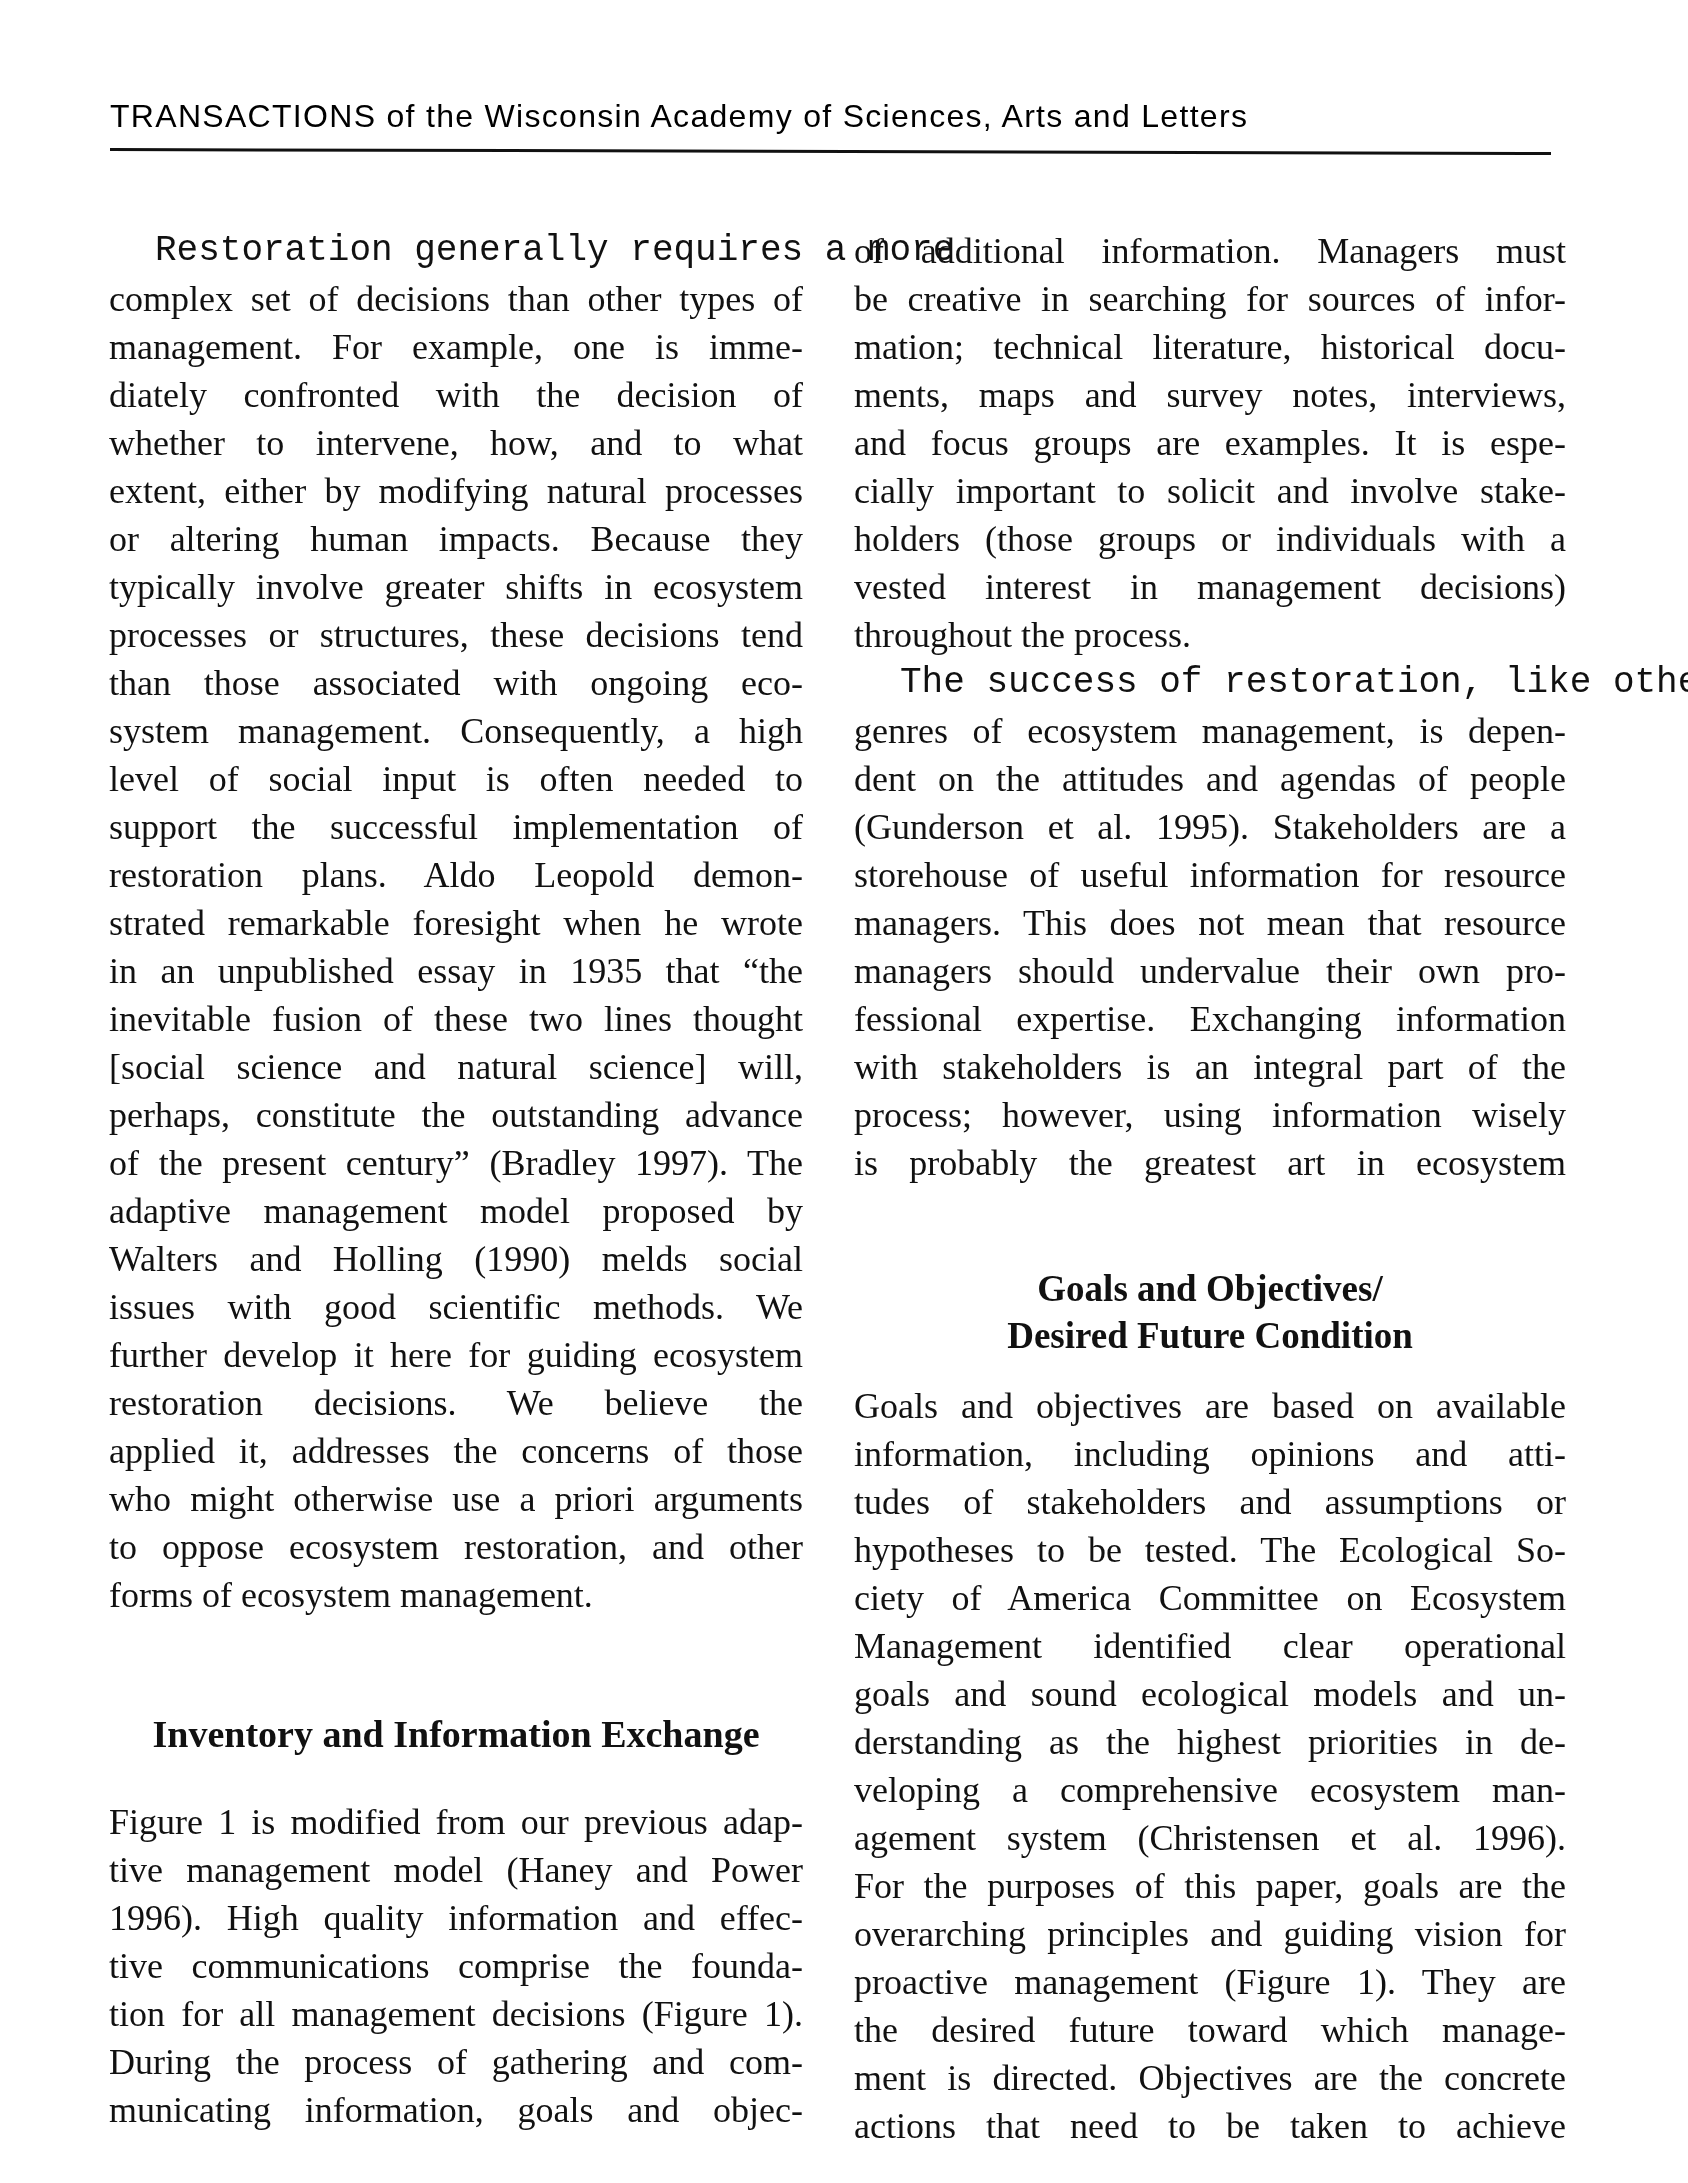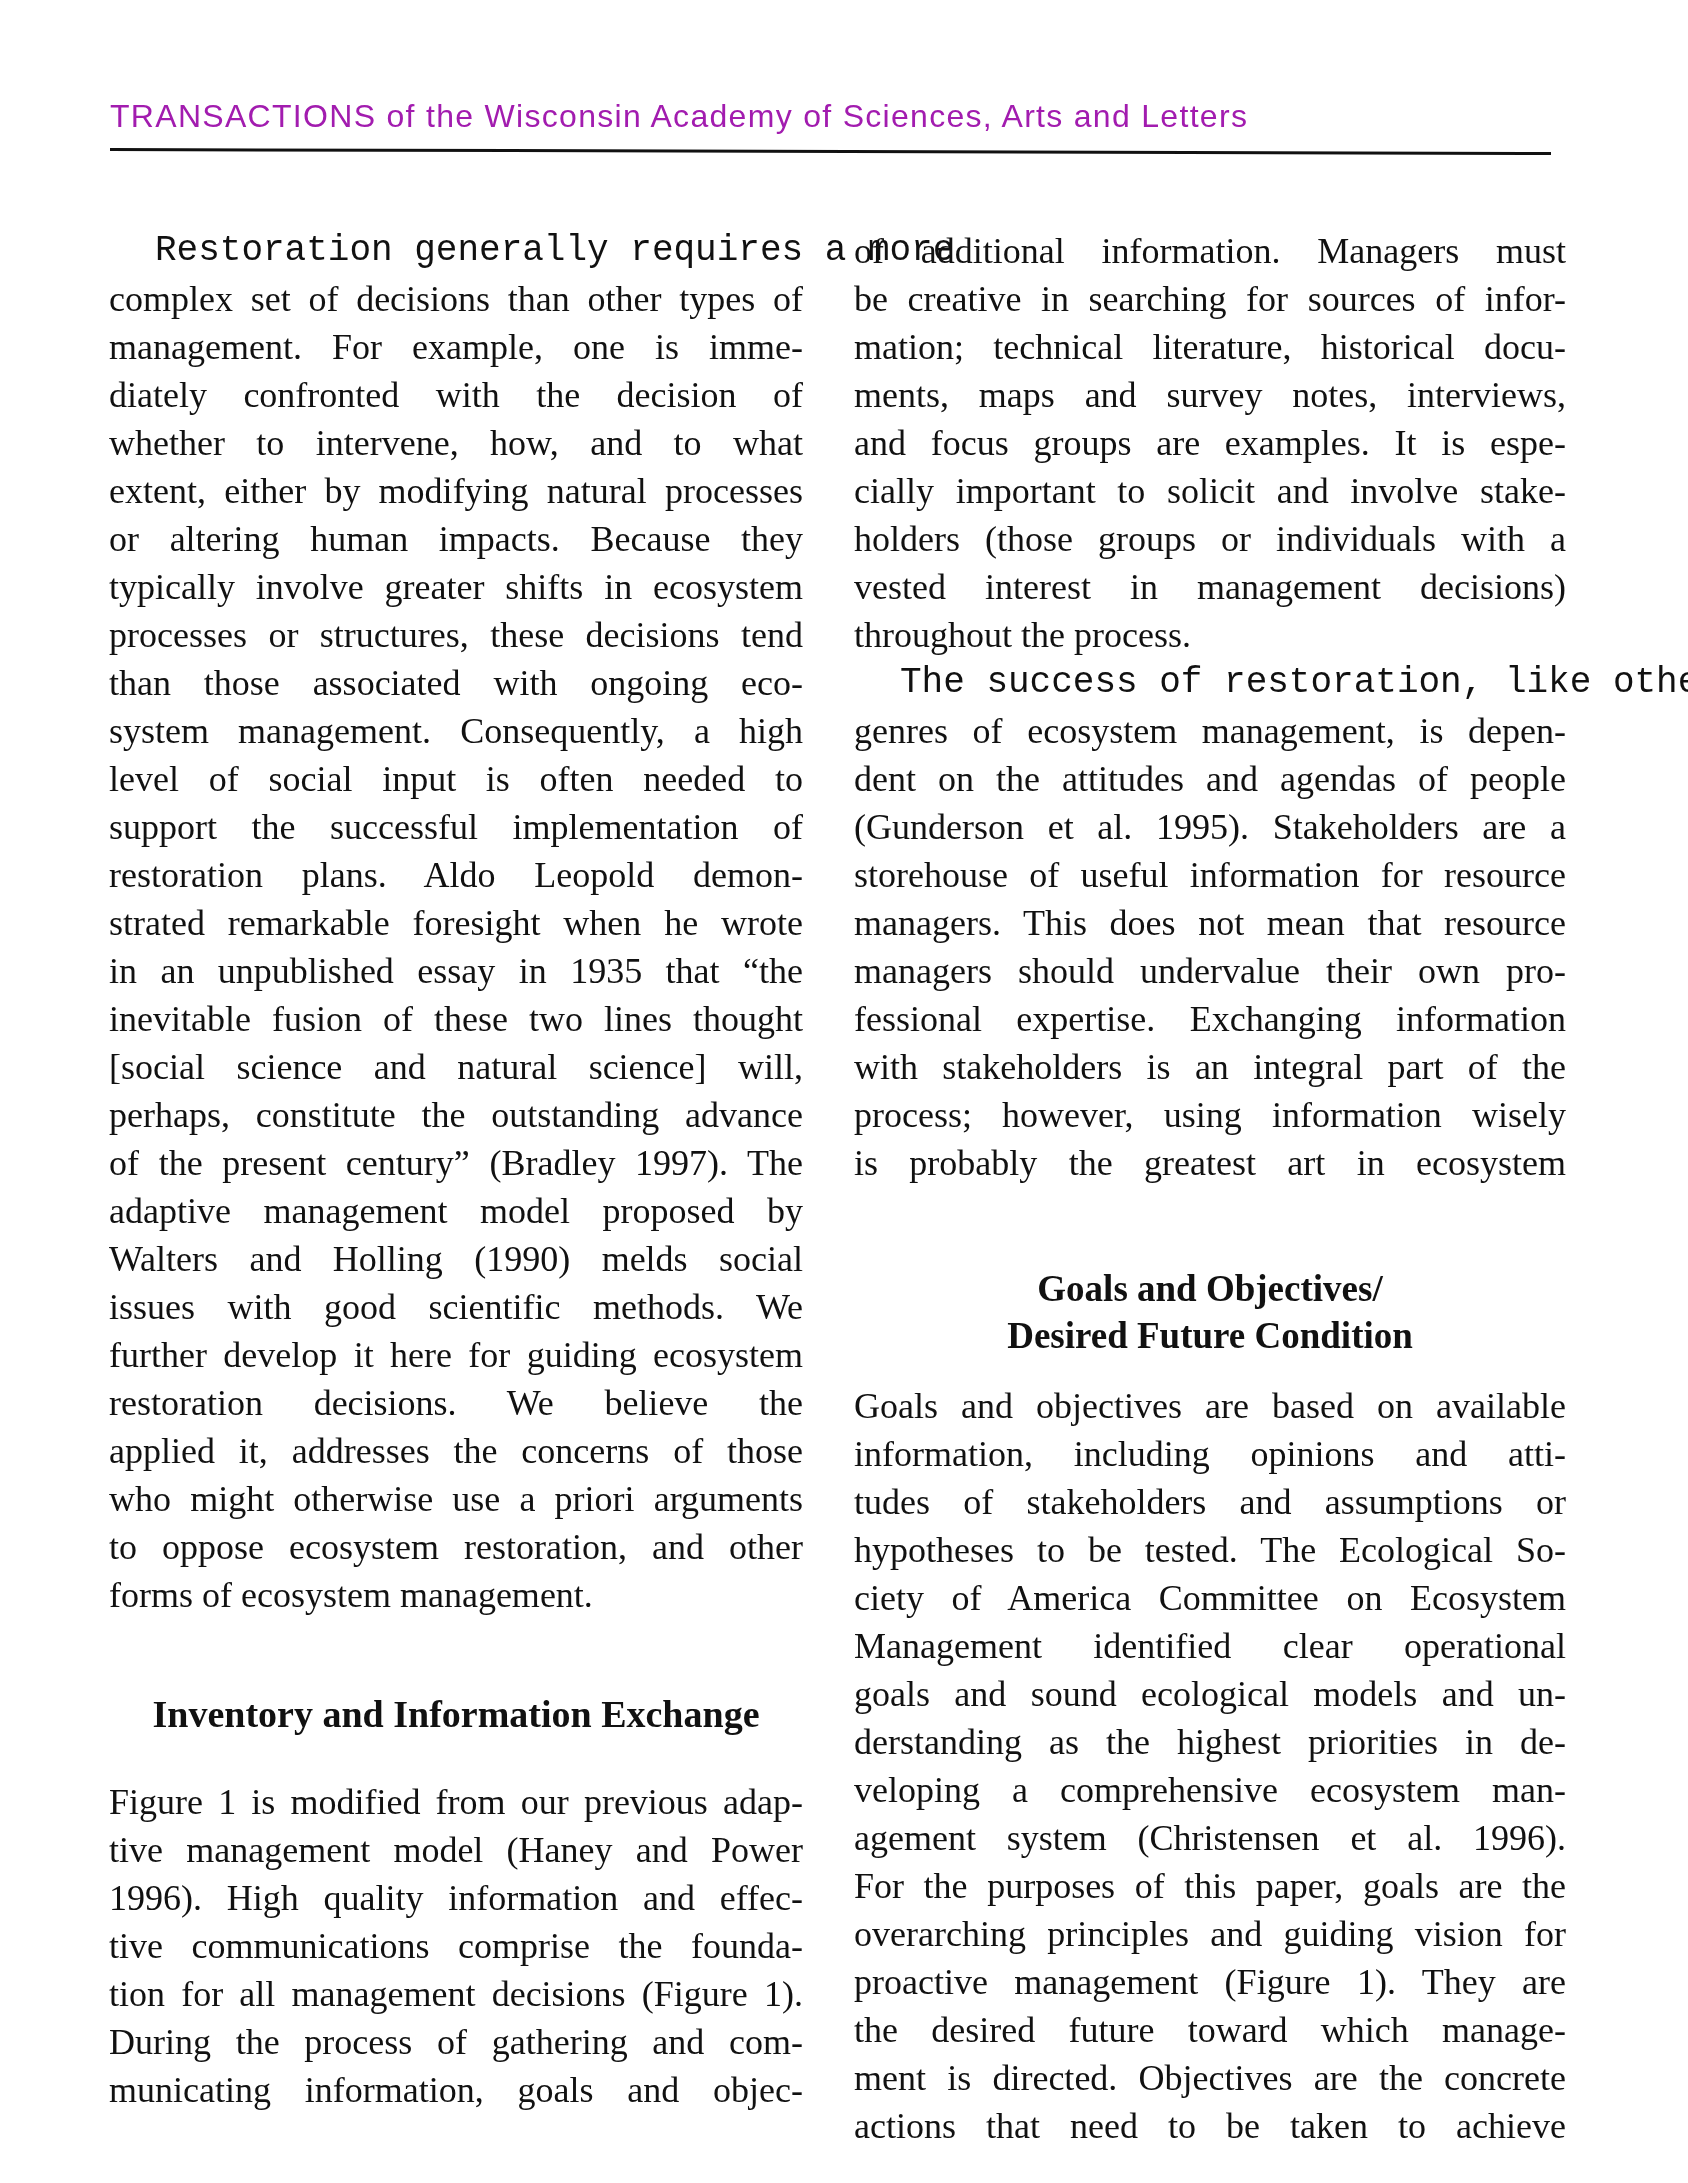--- a/index.html
+++ b/index.html
@@ -17,21 +17,21 @@
   .running-head {
     position: absolute;
     left: 110px;
     top: 100px;
     width: 1445px;
     font-family: "Liberation Sans", sans-serif;
     font-size: 32px;
     letter-spacing: 1.3px;
     white-space: nowrap;
     line-height: 1;
-    color: #a21caf;
+    color: #000000;
   }
   .head-rule {
     position: absolute;
     left: 110px;
     top: 148px;
     width: 1441px;
     height: 3.1px;
     background: #111;
     transform: rotate(0.16deg);
     transform-origin: left center;
@@ -57,21 +57,21 @@
   .line.indent { padding-left: 46px; font-family: Liberation Mono, monospace; }
   .section-heading {
     display: block;
     text-align: center;
     font-family: "Liberation Serif", serif;
     font-size: 38px;
     font-weight: normal;
     line-height: 47px;
     margin: 0;
   }
-  .left-heading-wrap { margin-top: 72px; margin-bottom: 40px; }
+  .left-heading-wrap { margin-top: 92px; margin-bottom: 40px; }
   .right-heading-wrap { margin-top: 78px; margin-bottom: 23px; }
   .right-heading-wrap .section-heading { font-weight: bold; font-size: 37px; }
   .left-heading-wrap .section-heading { font-weight: bold; font-size: 38px; }
 </style>
 </head>
 <body>
 
 <div class="running-head">TRANSACTIONS of the Wisconsin Academy of Sciences, Arts and Letters</div>
 <div class="head-rule"></div>
 

